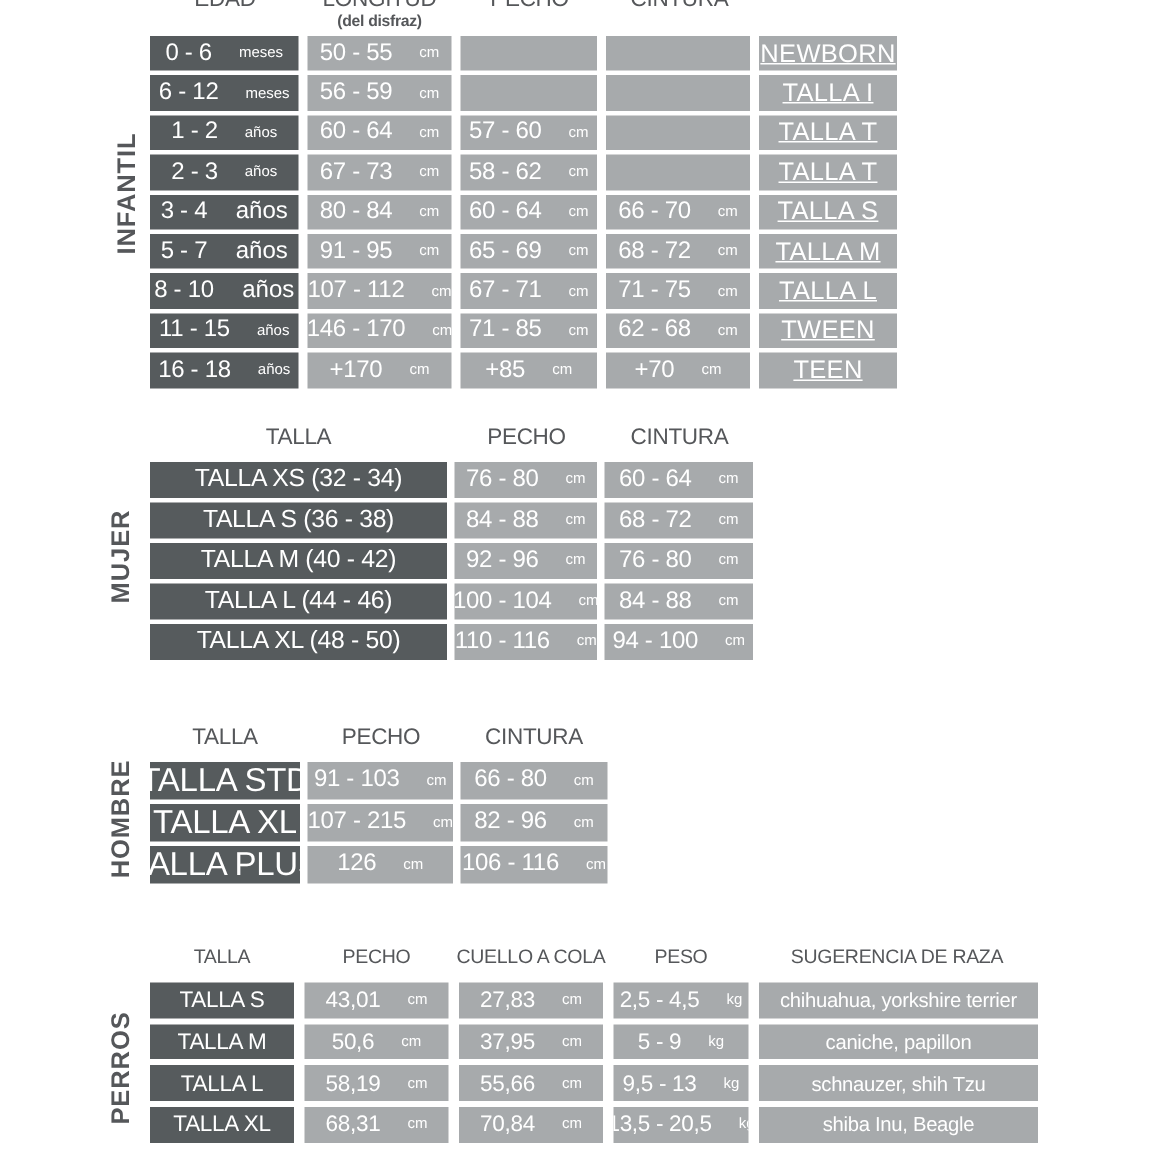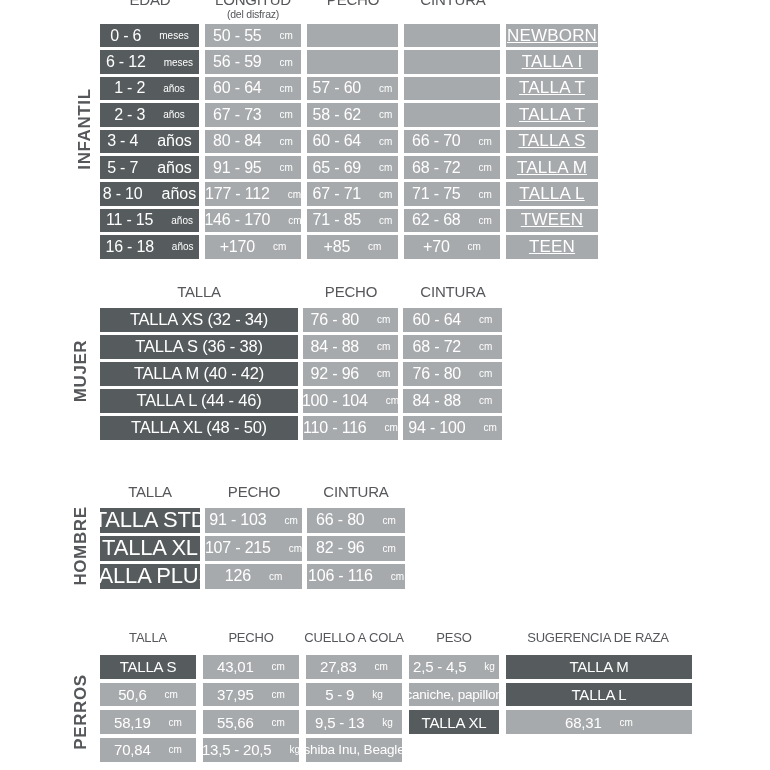--- a/index.html
+++ b/index.html
@@ -39,21 +39,21 @@
            gap:4.2px 7px; grid-auto-rows:23.5px; font-size:15px; }
   #g-per .c4 { font-size:13.5px; }
 
   
   .col-h {
     position:absolute; transform:translateX(-50%);
     color:var(--hdr,#55575a); font-weight:400; white-space:nowrap;
   }
   .h-inf { top:-9px; font-size:15px; }
   .h-sub { position:absolute; transform:translateX(-50%); top:8px;
-           font-size:10.5px; font-weight:400; color:var(--hdr,#55575a); }
+           font-size:10.5px; font-weight:700; color:var(--hdr,#55575a); }
   .h-muj { top:283px; font-size:15px; }
   .h-hom { top:483px; font-size:15px; }
   .h-per { top:630px; font-size:13px; }
 
   
   .sec-label {
     position:absolute; transform:translate(-50%,-50%) rotate(-90deg);
     font-weight:700; font-size:17px; letter-spacing:0.6px;
     color:var(--hdr,#55575a); white-space:nowrap;
   }
@@ -164,21 +164,21 @@
         <span class="u">cm</span>
       </div>
       <div class="cell c4 light">
         <span class="v">TALLA M</span>
       </div>
       <div class="cell c0 dark">
         <span class="v">8 - 10</span>
         <span class="u u-big">años</span>
       </div>
       <div class="cell c1 light">
-        <span class="v">177 - 112</span>
+        <span class="v">107 - 112</span>
         <span class="u">cm</span>
       </div>
       <div class="cell c2 light">
         <span class="v">67 - 71</span>
         <span class="u">cm</span>
       </div>
       <div class="cell c3 light">
         <span class="v">71 - 75</span>
         <span class="u">cm</span>
       </div>
@@ -342,20 +342,23 @@
         <span class="u">cm</span>
       </div>
       <div class="cell c2 light">
         <span class="v">27,83</span>
         <span class="u">cm</span>
       </div>
       <div class="cell c3 light">
         <span class="v">2,5 - 4,5</span>
         <span class="u">kg</span>
       </div>
+      <div class="cell c4 light">
+        <span class="v">chihuahua, yorkshire terrier</span>
+      </div>
       <div class="cell c0 dark">
         <span class="v">TALLA M</span>
       </div>
       <div class="cell c1 light">
         <span class="v">50,6</span>
         <span class="u">cm</span>
       </div>
       <div class="cell c2 light">
         <span class="v">37,95</span>
         <span class="u">cm</span>
@@ -375,20 +378,23 @@
         <span class="u">cm</span>
       </div>
       <div class="cell c2 light">
         <span class="v">55,66</span>
         <span class="u">cm</span>
       </div>
       <div class="cell c3 light">
         <span class="v">9,5 - 13</span>
         <span class="u">kg</span>
       </div>
+      <div class="cell c4 light">
+        <span class="v">schnauzer, shih Tzu</span>
+      </div>
       <div class="cell c0 dark">
         <span class="v">TALLA XL</span>
       </div>
       <div class="cell c1 light">
         <span class="v">68,31</span>
         <span class="u">cm</span>
       </div>
       <div class="cell c2 light">
         <span class="v">70,84</span>
         <span class="u">cm</span>

